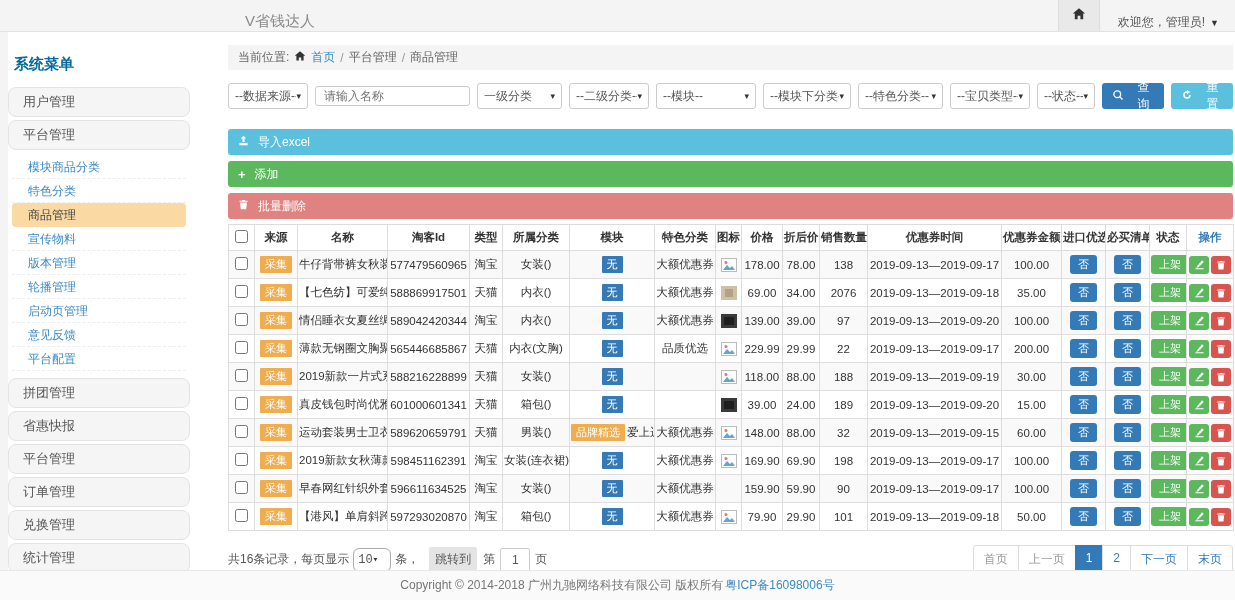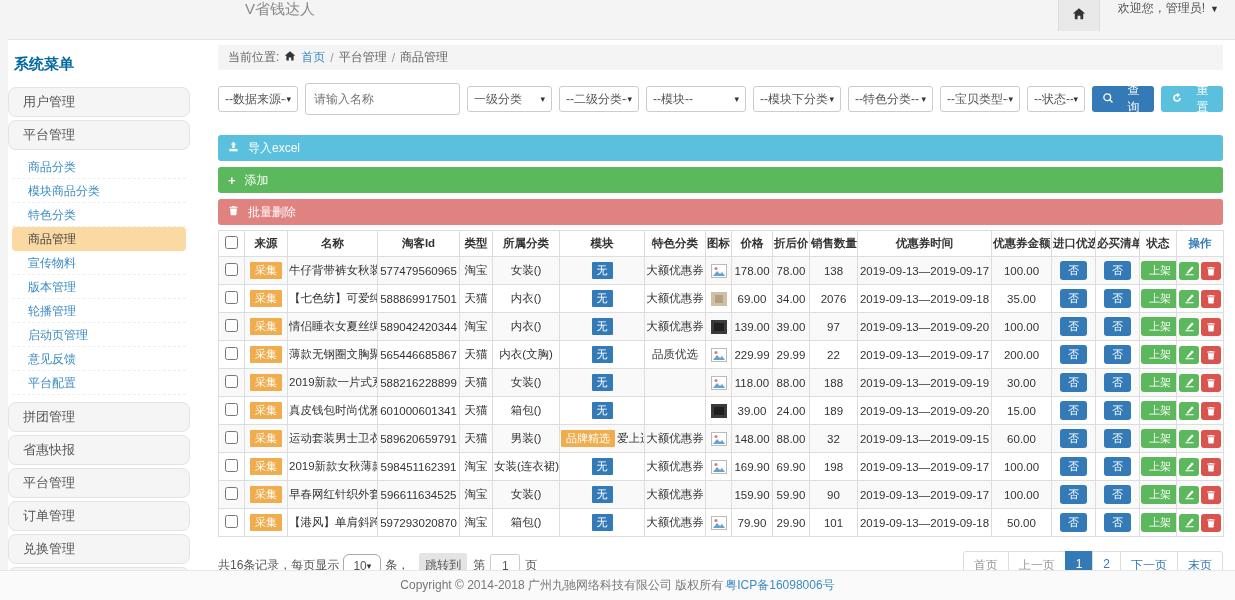--- a/index.html
+++ b/index.html
@@ -3,51 +3,51 @@
 <meta charset="utf-8">
 <style>
   * { box-sizing: border-box; margin: 0; padding: 0; }
   html,body { width:1235px; height:600px; }
   body {
     font-family: "Liberation Sans", "DejaVu Sans", sans-serif;
     font-size: 12px; color:#333; background:#fff;
     position: relative; overflow: hidden;
   }
   
-  .topbar { height:40px; background:#f4f4f4; border-bottom:1px solid #e2e2e2; display:flex; align-items:flex-start; }
+  .topbar { height:32px; background:#f4f4f4; border-bottom:1px solid #e2e2e2; display:flex; align-items:flex-end; }
   .brand { margin-left:245px; font-size:15px; color:#8a8a8a; }
   .topbar-spacer { flex:1; }
   .home-btn { width:42px; height:31px; background:#e9e9e9; border-left:1px solid #ddd; border-right:1px solid #ddd;
     display:flex; align-items:center; justify-content:center; cursor:pointer; }
   .welcome { margin:0 16px 0 18px; color:#555; cursor:pointer; display:flex; align-items:center; gap:5px; }
   .caret { font-size:9px; color:#333; }
   .left-gutter { position:absolute; left:0; top:32px; width:8px; height:538px; background:#f4f4f4; }
 
   
   .side { position:absolute; left:8px; top:45px; width:182px; }
   .side-title { color:#0369a1; font-weight:bold; font-size:15px; padding:10px 8px 13px 6px; }
   .panel { height:30px; line-height:28px; background:#f5f5f5; border:1px solid #e3e3e3; border-radius:8px;
     color:#555; padding-left:14px; margin-bottom:3px; cursor:pointer; font-size:13px; }
   .submenu { background:#fff; padding:2px 4px 4px; margin-bottom:3px; }
   .submenu-item { height:24px; line-height:24px; color:#3b8bc4; padding-left:16px;
     border-bottom:1px dashed #eee; cursor:pointer; font-size:12px; }
   .submenu-item.active { background:#fbd9a2; border-radius:4px; color:#444; border-bottom-color:transparent; }
 
   
-  .main { position:absolute; left:218px; top:45px; width:1005px; }
+  .main { position:absolute; left:228px; top:45px; width:1005px; }
   .breadcrumb { height:25px; background:#f4f4f4; display:flex; align-items:center; padding:0 10px; color:#666; gap:5px; }
   .breadcrumb .link { color:#3b8bc4; cursor:pointer; }
   .crumb-sep { color:#999; }
 
   .filters { display:flex; align-items:center; margin-top:13px; gap:7px; }
   .filter-controls { display:flex; align-items:center; gap:7px; }
   .sel { height:26px; border:1px solid #ccc; border-radius:3px; background:#fff; display:flex;
     align-items:center; justify-content:space-between; padding:0 6px; color:#555; cursor:pointer; overflow:hidden; white-space:nowrap; }
   .sel-label { overflow:hidden; white-space:nowrap; }
-  .inp { height:32px; border:1px solid #ccc; border-radius:3px; padding:0 8px; color:#555; font-size:12px;
+  .inp { height:20px; border:1px solid #ccc; border-radius:3px; padding:0 8px; color:#555; font-size:12px;
     font-family:"Liberation Sans","DejaVu Sans",sans-serif; }
   .btn { height:26px; border:none; border-radius:3px; color:#fff; display:inline-flex; align-items:center;
     gap:9px; padding:0 10px; cursor:pointer; font-size:12px; font-family:inherit; }
   .btn-primary { background:#337ab7; }
   .btn-info    { background:#5bc0de; }
   .btn-success { background:#5cb85c; }
   .btn-danger  { background:#e08380; }
   .plus-glyph { font-weight:bold; font-size:13px; line-height:1; }
 
   .toolbar { display:flex; justify-content:flex-end; gap:6px; margin-top:20px;flex-direction:column; }
@@ -69,21 +69,21 @@
   .op-btn { display:inline-flex; width:20px; height:18px; border-radius:3px; align-items:center; justify-content:center;
     color:#fff; cursor:pointer; vertical-align:middle; }
   .op-edit { background:#5cb85c; margin-right:2px; }
   .op-del  { background:#d9534f; }
   .thumb { display:inline-block; width:16px; height:14px; vertical-align:middle; }
   .module-cell-text { margin-left:2px; }
 
   
   .pagi { display:flex; align-items:center; margin-top:14px; color:#555; }
   .mini-sel { width:38px; height:24px; border:1px solid #aaa; border-radius:6px; background:#fff; display:inline-flex;
-    align-items:center; justify-content:center; padding:0 4px; margin:0 4px; cursor:pointer; }
+    align-items:center; justify-content:flex-start; padding:0 4px; margin:0 4px; cursor:pointer;font-family:Liberation Mono, monospace; }
   .jump-label { background:#e4e4e4; padding:4px 6px; border-radius:2px; margin:0 6px 0 10px; cursor:pointer; }
   .page-input { width:30px; height:24px; border:1px solid #ccc; text-align:center; margin:0 5px; border-radius:2px;
     font-family:inherit; font-size:12px; color:#555; }
   .pager { margin-left:auto; display:flex; }
   .pg { border:1px solid #ddd; padding:5px 10px; margin-left:-1px; color:#337ab7; cursor:pointer; background:#fff; font-size:12px; }
   .pg.disabled { color:#999; }
   .pg.active { background:#337ab7; color:#fff; border-color:#337ab7; }
   .pg:first-child { border-radius:3px 0 0 3px; }
   .pg:last-child  { border-radius:0 3px 3px 0; }
 
@@ -113,21 +113,20 @@
 </div>
 
 <div class="left-gutter"></div>
 
 <aside class="side">
   <div class="side-title">系统菜单</div>
   <div id="side-sections">
       <div class="panel">用户管理</div>
       <div class="panel">平台管理</div>
       <div class="submenu">
-        <div class="submenu-item">商品分类</div>
         <div class="submenu-item">模块商品分类</div>
         <div class="submenu-item">特色分类</div>
         <div class="submenu-item active">商品管理</div>
         <div class="submenu-item">宣传物料</div>
         <div class="submenu-item">版本管理</div>
         <div class="submenu-item">轮播管理</div>
         <div class="submenu-item">启动页管理</div>
         <div class="submenu-item">意见反馈</div>
         <div class="submenu-item">平台配置</div>
       </div>

